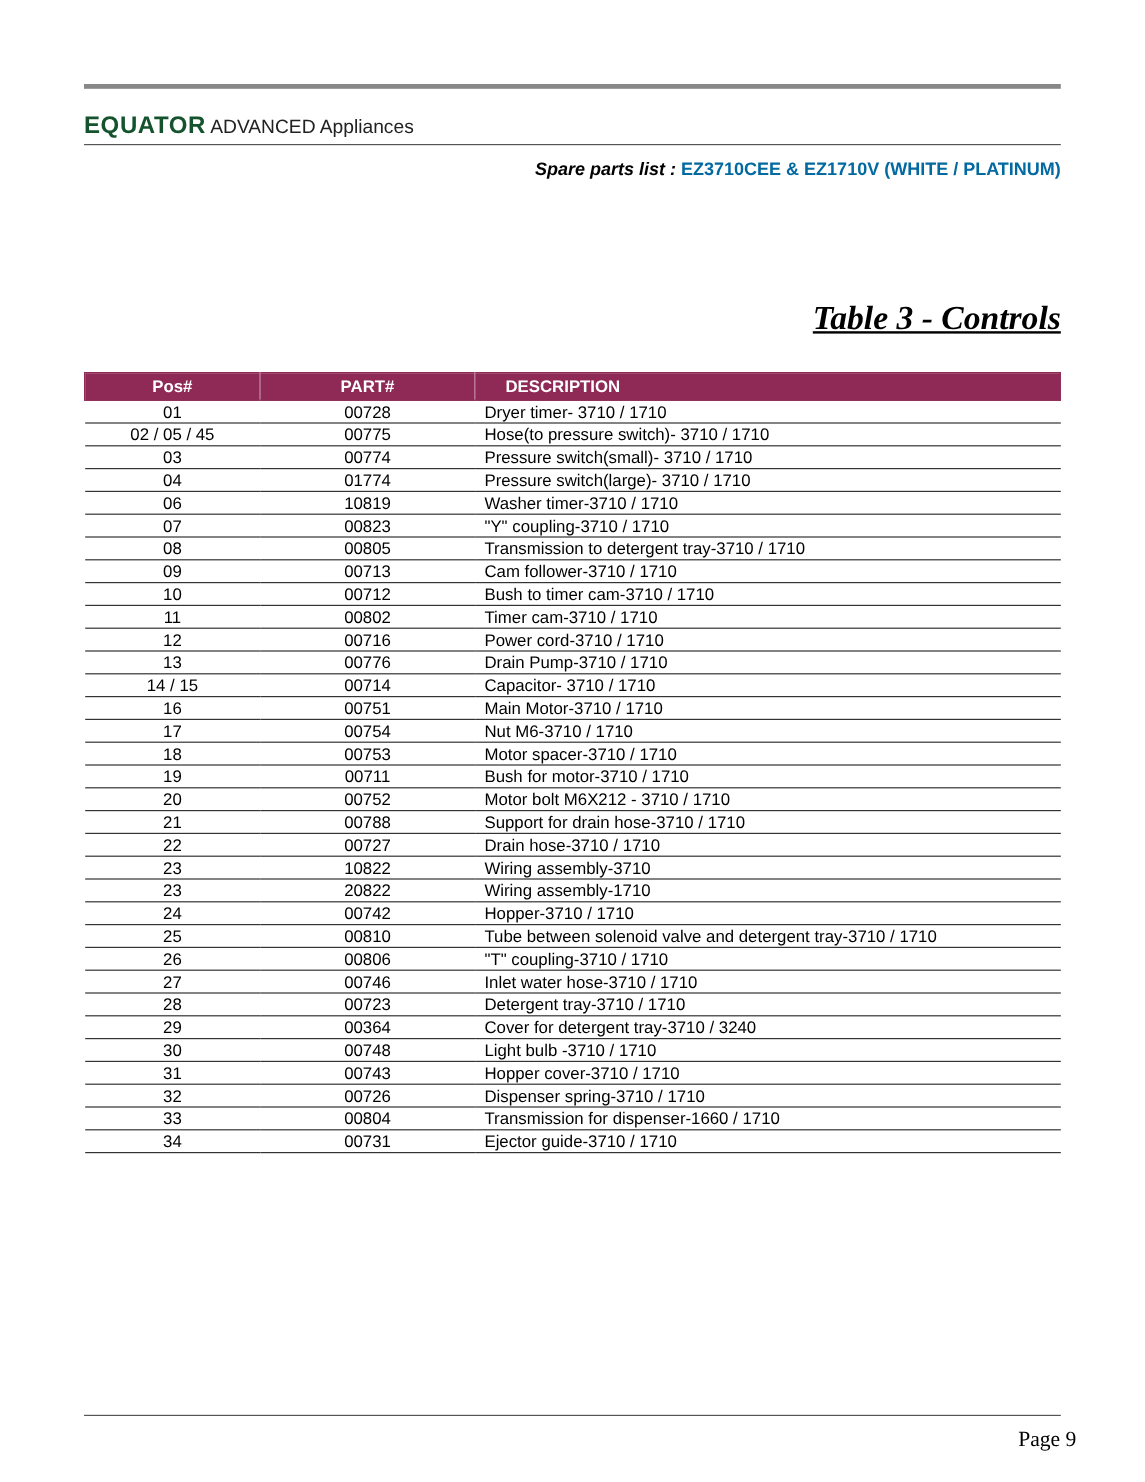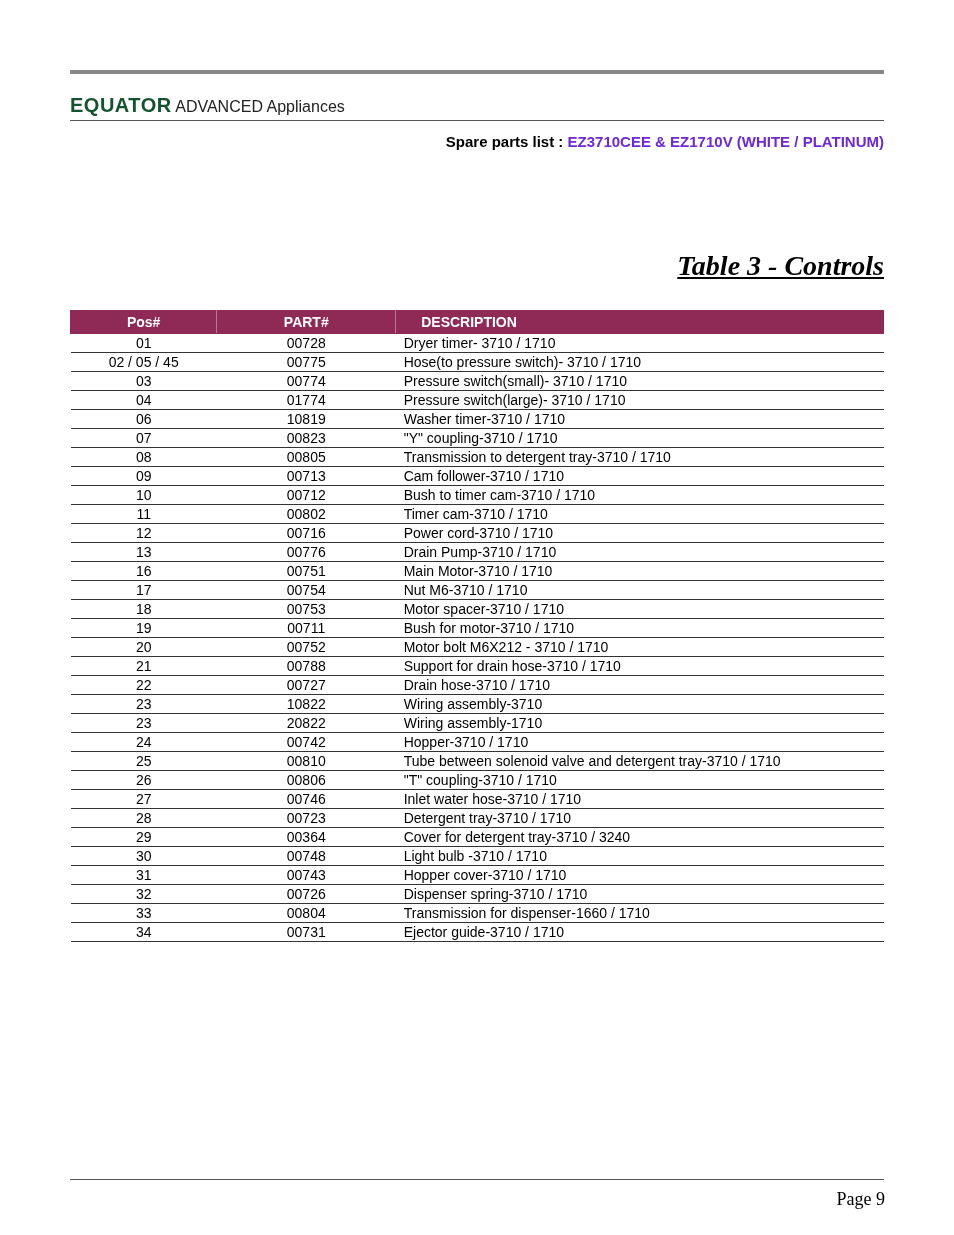--- a/index.html
+++ b/index.html
@@ -29,22 +29,22 @@
   .brand2 {
     color: #222;
     font-size: 16px;
   }
   .spare-line {
     text-align: right;
     font-size: 15px;
     font-weight: bold;
     margin-bottom: 100px;
   }
-  .spare-label { color: #000; }
-  .spare-models { color: #6d28d9; }
+  .spare-label { color: #000; font-style: italic; }
+  .spare-models { color: #0369a1; }
   .table-title {
     text-align: right;
     font-family: "Times New Roman", serif;
     font-weight: bold;
     font-style: italic;
     font-size: 28px;
     text-decoration: underline;
     margin-bottom: 28px;
   }
   table {
@@ -72,21 +72,21 @@
   tbody td.pos, tbody td.part { text-align: center; }
   tbody td.desc { text-align: left; }
   .footer-rule {
     border-top: 1px solid #555;
     position: absolute;
     left: 70px; right: 70px;
     bottom: 55px;
   }
   .page-num {
     position: absolute;
-    right: 69px;
+    right: 57px;
     bottom: 25px;
     font-family: "Times New Roman", serif;
     font-size: 18px;
   }
 </style>
 </head>
 <body>
 
 <div class="top-rule"></div>
 
@@ -168,20 +168,25 @@
         <td class="pos">12</td>
         <td class="part">00716</td>
         <td class="desc">Power cord-3710 / 1710</td>
       </tr>
       <tr>
         <td class="pos">13</td>
         <td class="part">00776</td>
         <td class="desc">Drain Pump-3710 / 1710</td>
       </tr>
       <tr>
+        <td class="pos">14 / 15</td>
+        <td class="part">00714</td>
+        <td class="desc">Capacitor- 3710 / 1710</td>
+      </tr>
+      <tr>
         <td class="pos">16</td>
         <td class="part">00751</td>
         <td class="desc">Main Motor-3710 / 1710</td>
       </tr>
       <tr>
         <td class="pos">17</td>
         <td class="part">00754</td>
         <td class="desc">Nut M6-3710 / 1710</td>
       </tr>
       <tr>

